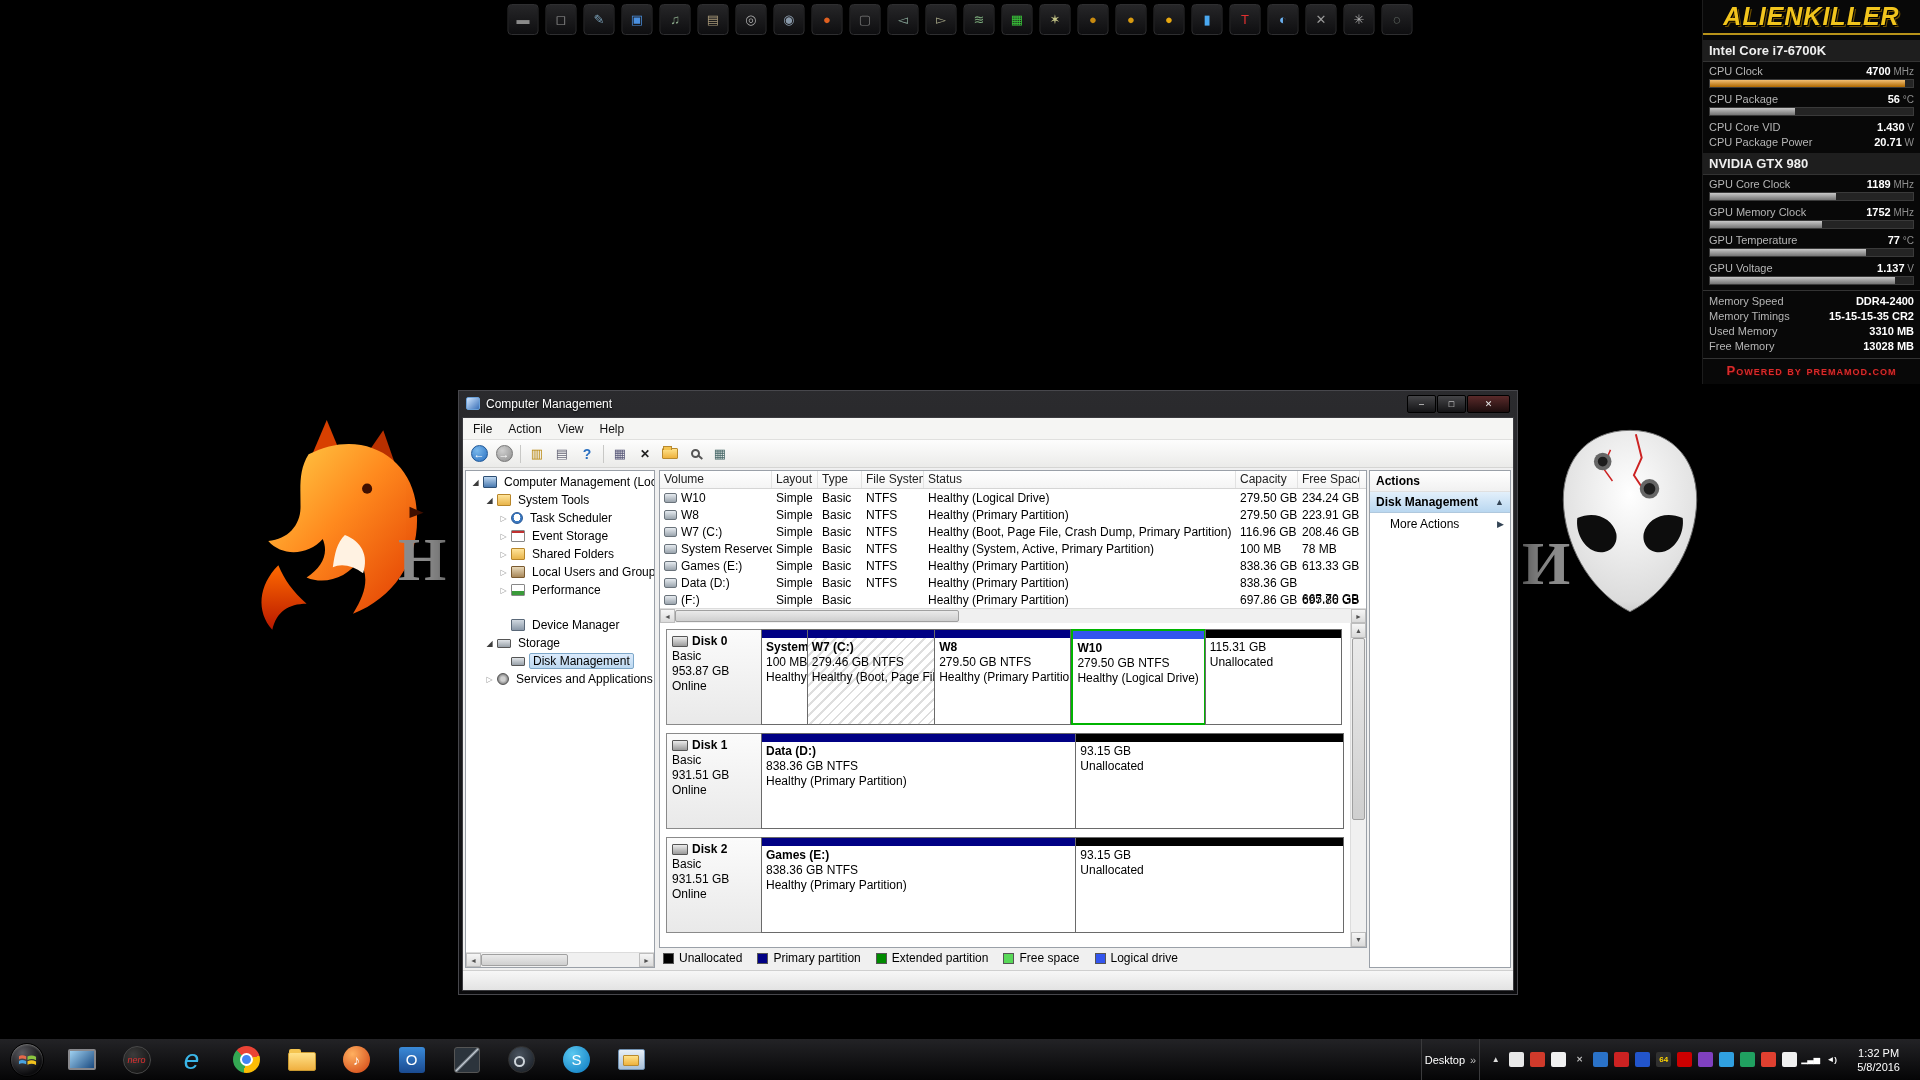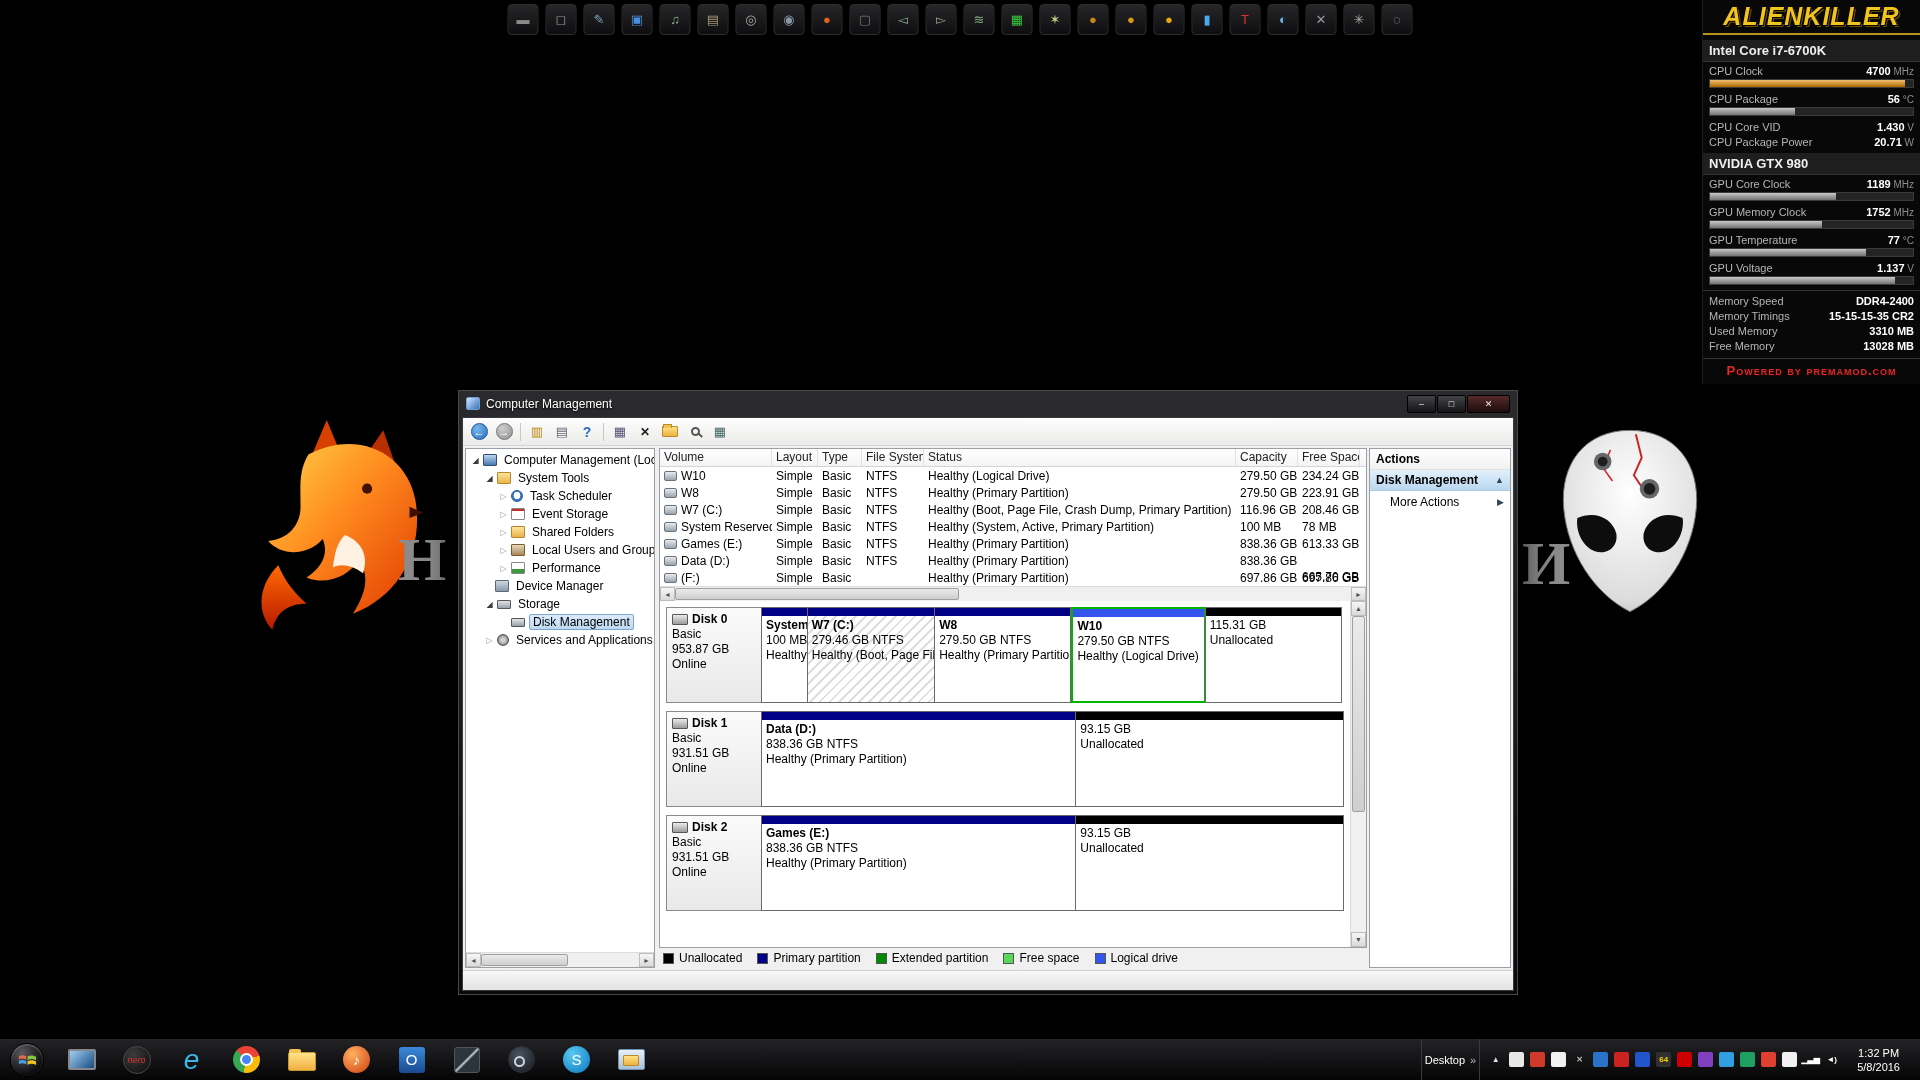--- a/index.html
+++ b/index.html
@@ -324,20 +324,26 @@
     <div class="titlebar">
       <span class="win-icon"></span>
       <span class="win-title">Computer Management</span>
       <span class="caption-buttons">
         <span class="cap-btn">–</span>
         <span class="cap-btn">□</span>
         <span class="cap-btn close">✕</span>
       </span>
     </div>
     <div class="window-inner">
+      <div class="menubar">
+          <span class="menu-item">File</span>
+          <span class="menu-item">Action</span>
+          <span class="menu-item">View</span>
+          <span class="menu-item">Help</span>
+        </div>
       <div class="toolbar">
           <button class="tool-btn">
             <span class="tbi tbi-back">←</span>
           </button>
           <button class="tool-btn">
             <span class="tbi tbi-forward">→</span>
           </button>
           <span class="tb-sep"></span>
           <button class="tool-btn">
             <span class="tbi tbi-tree">▥</span>
@@ -397,21 +403,21 @@
               <div class="tree-row" style="padding-left: 32px;">
                 <span class="expander closed">▷</span>
                 <span class="ticon users"></span>
                 <span class="tlabel">Local Users and Groups</span>
               </div>
               <div class="tree-row" style="padding-left: 32px;">
                 <span class="expander closed">▷</span>
                 <span class="ticon performance"></span>
                 <span class="tlabel">Performance</span>
               </div>
-              <div class="tree-row" style="padding-left: 16px;">
+              <div class="tree-row" style="padding-left: 32px; margin-top: 17px;">
                 <span class="expander none"></span>
                 <span class="ticon device"></span>
                 <span class="tlabel">Device Manager</span>
               </div>
               <div class="tree-row" style="padding-left: 18px;">
                 <span class="expander open">◢</span>
                 <span class="ticon storage"></span>
                 <span class="tlabel">Storage</span>
               </div>
               <div class="tree-row" style="padding-left: 32px;">

